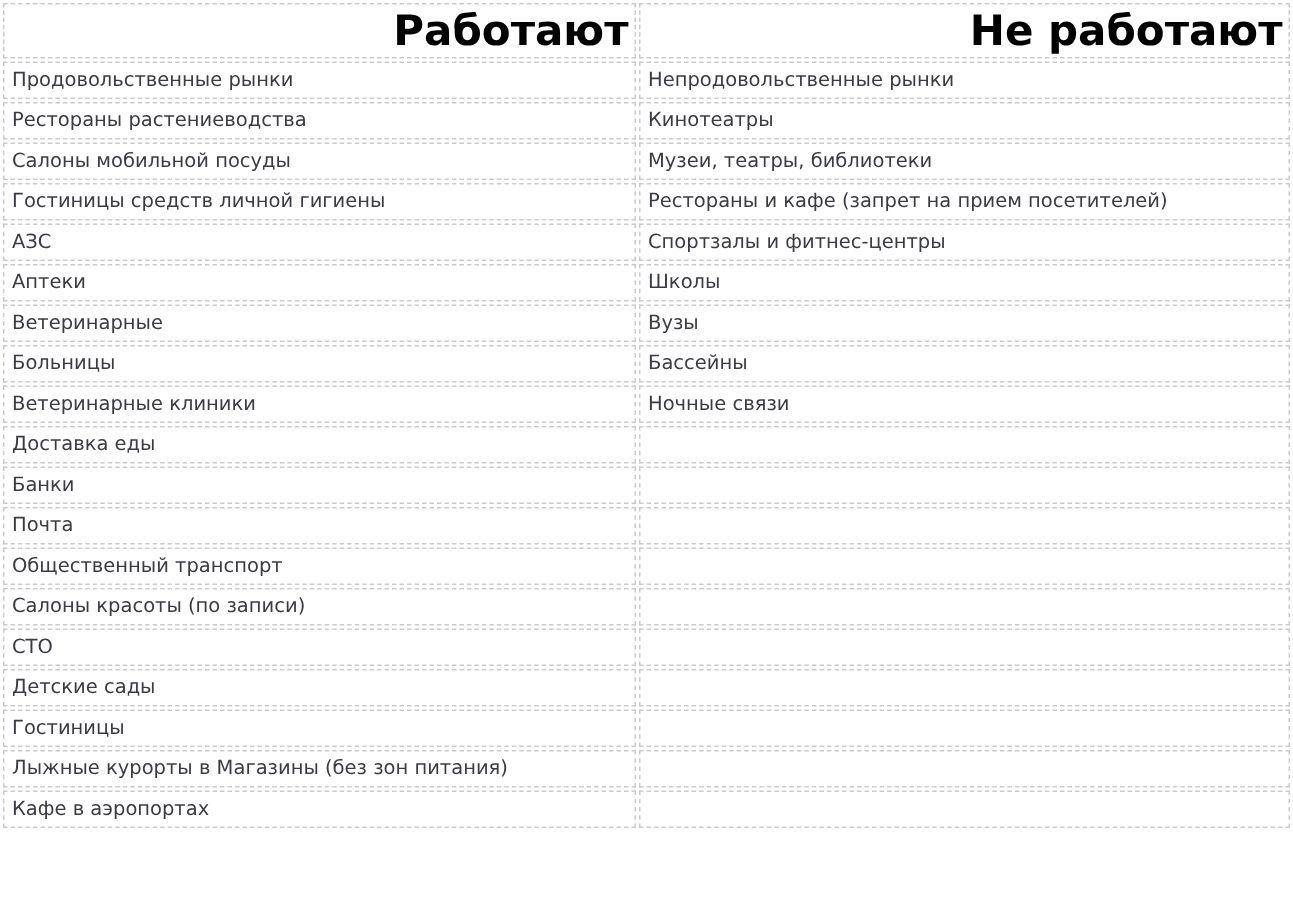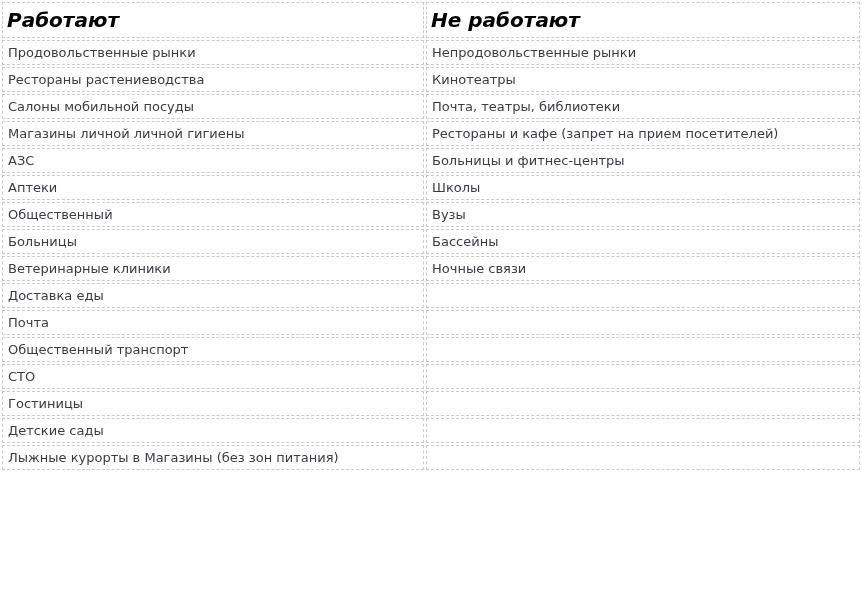--- a/index.html
+++ b/index.html
@@ -14,28 +14,27 @@
   table.status-table {
     width: 862px;
     border-collapse: separate;
     border-spacing: 2px;
     table-layout: fixed;
   }
   col.col-left  { width: 49.3%; }
   col.col-right { width: 50.7%; }
   th {
     border: 1px dashed #cbcbcb;
-    font-size: 20px;
+    font-size: 28px;
     font-weight: bold;
     color: #000000;
-    text-align: left;
+    text-align: right;
     vertical-align: middle;
     height: 32px;
     padding: 1px 4px;
-    font-style: italic;
   }
   td {
     border: 1px dashed #cbcbcb;
     font-size: 13px;
     line-height: 17px;
     color: #3b3b46;
     text-align: left;
     vertical-align: middle;
     height: 17px;
     padding: 3px 5px;
@@ -60,68 +59,80 @@
       <tr>
         <td>Продовольственные рынки</td>
         <td>Непродовольственные рынки</td>
       </tr>
       <tr>
         <td>Рестораны растениеводства</td>
         <td>Кинотеатры</td>
       </tr>
       <tr>
         <td>Салоны мобильной посуды</td>
-        <td>Почта, театры, библиотеки</td>
+        <td>Музеи, театры, библиотеки</td>
       </tr>
       <tr>
-        <td>Магазины личной личной гигиены</td>
+        <td>Гостиницы средств личной гигиены</td>
         <td>Рестораны и кафе (запрет на прием посетителей)</td>
       </tr>
       <tr>
         <td>АЗС</td>
-        <td>Больницы и фитнес-центры</td>
+        <td>Спортзалы и фитнес-центры</td>
       </tr>
       <tr>
         <td>Аптеки</td>
         <td>Школы</td>
       </tr>
       <tr>
-        <td>Общественный</td>
+        <td>Ветеринарные</td>
         <td>Вузы</td>
       </tr>
       <tr>
         <td>Больницы</td>
         <td>Бассейны</td>
       </tr>
       <tr>
         <td>Ветеринарные клиники</td>
         <td>Ночные связи</td>
       </tr>
       <tr>
         <td>Доставка еды</td>
         <td></td>
       </tr>
       <tr>
+        <td>Банки</td>
+        <td></td>
+      </tr>
+      <tr>
         <td>Почта</td>
         <td></td>
       </tr>
       <tr>
         <td>Общественный транспорт</td>
         <td></td>
       </tr>
       <tr>
+        <td>Салоны красоты (по записи)</td>
+        <td></td>
+      </tr>
+      <tr>
         <td>СТО</td>
+        <td></td>
+      </tr>
+      <tr>
+        <td>Детские сады</td>
         <td></td>
       </tr>
       <tr>
         <td>Гостиницы</td>
         <td></td>
       </tr>
       <tr>
-        <td>Детские сады</td>
+        <td>Лыжные курорты в Магазины (без зон питания)</td>
         <td></td>
       </tr>
       <tr>
-        <td>Лыжные курорты в Магазины (без зон питания)</td>
+        <td>Кафе в аэропортах</td>
         <td></td>
       </tr>
     </tbody>
 </table>
 
 </body></html>

